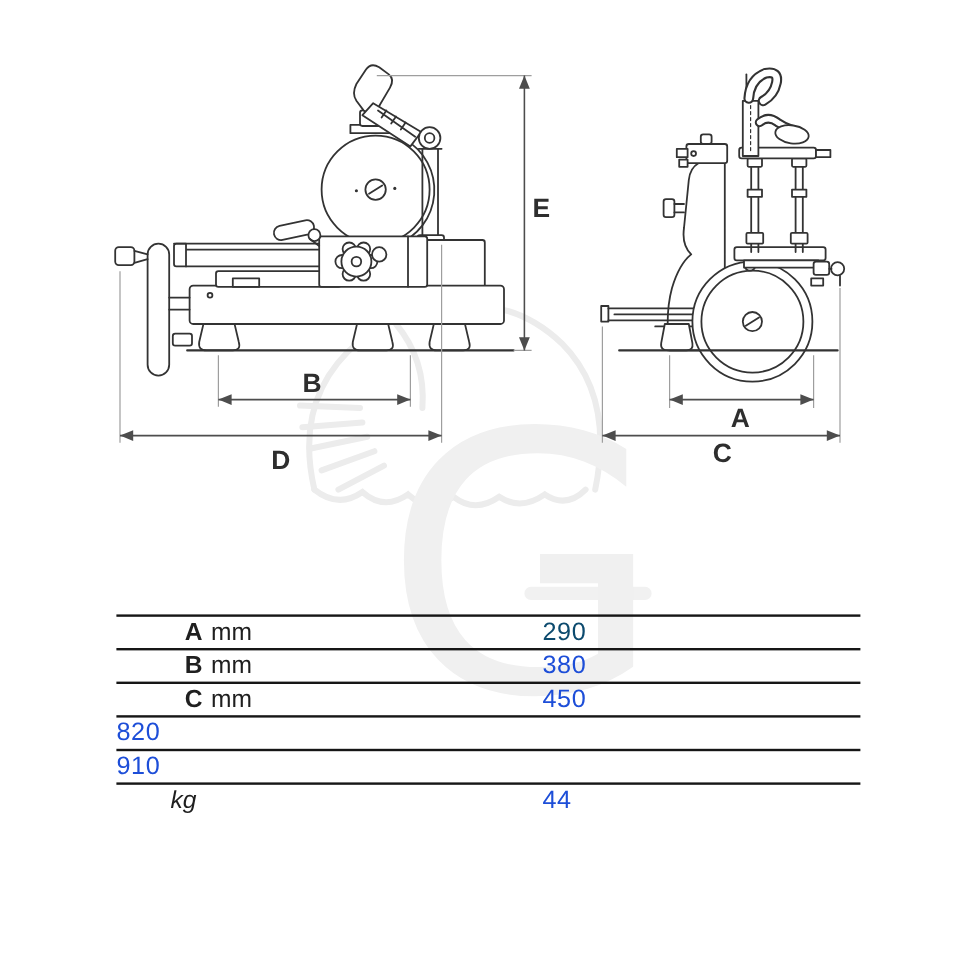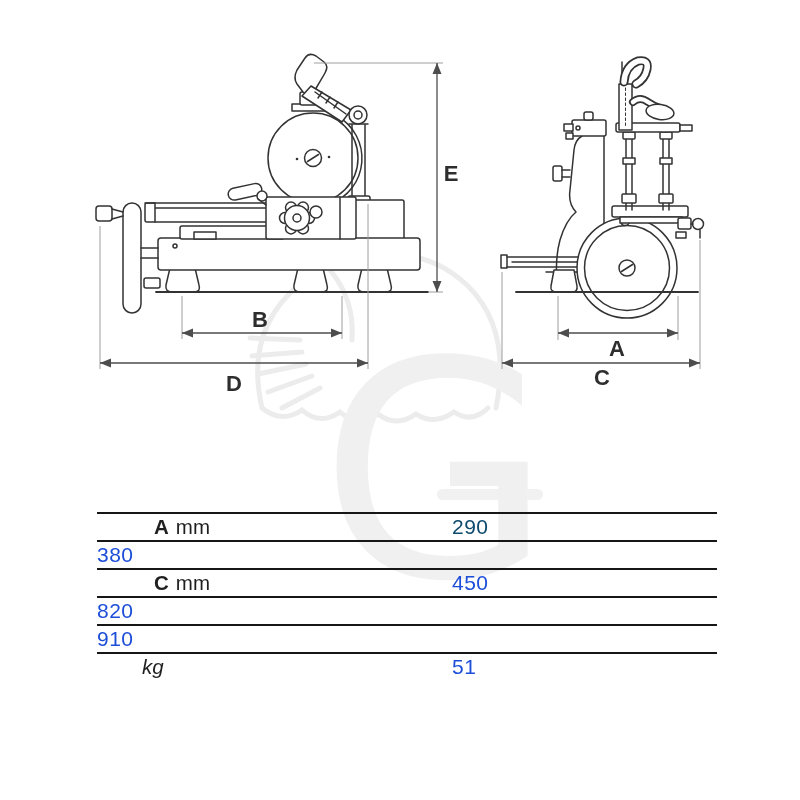--- a/index.html
+++ b/index.html
@@ -194,30 +194,31 @@
       <text class="dimtext" x="602" y="385" text-anchor="middle">C</text>
     </g>
   </svg>
 
   <div class="spec-table">
     <div class="spec-row">
       <div class="label"><span class="dim">A</span><span class="unit">mm</span></div>
       <div class="value muted">290</div>
     </div>
     <div class="spec-row">
+      <div class="label"><span class="dim">B</span><span class="unit">mm</span></div>
       <div class="value">380</div>
     </div>
     <div class="spec-row">
       <div class="label"><span class="dim">C</span><span class="unit">mm</span></div>
       <div class="value">450</div>
     </div>
     <div class="spec-row">
       <div class="value">820</div>
     </div>
     <div class="spec-row">
       <div class="value">910</div>
     </div>
     <div class="spec-row kg-row">
       <div class="label"><span class="dim"></span><span class="unit">kg</span></div>
-      <div class="value">51</div>
+      <div class="value">44</div>
     </div>
   </div>
 </div>
 
 </body></html>

